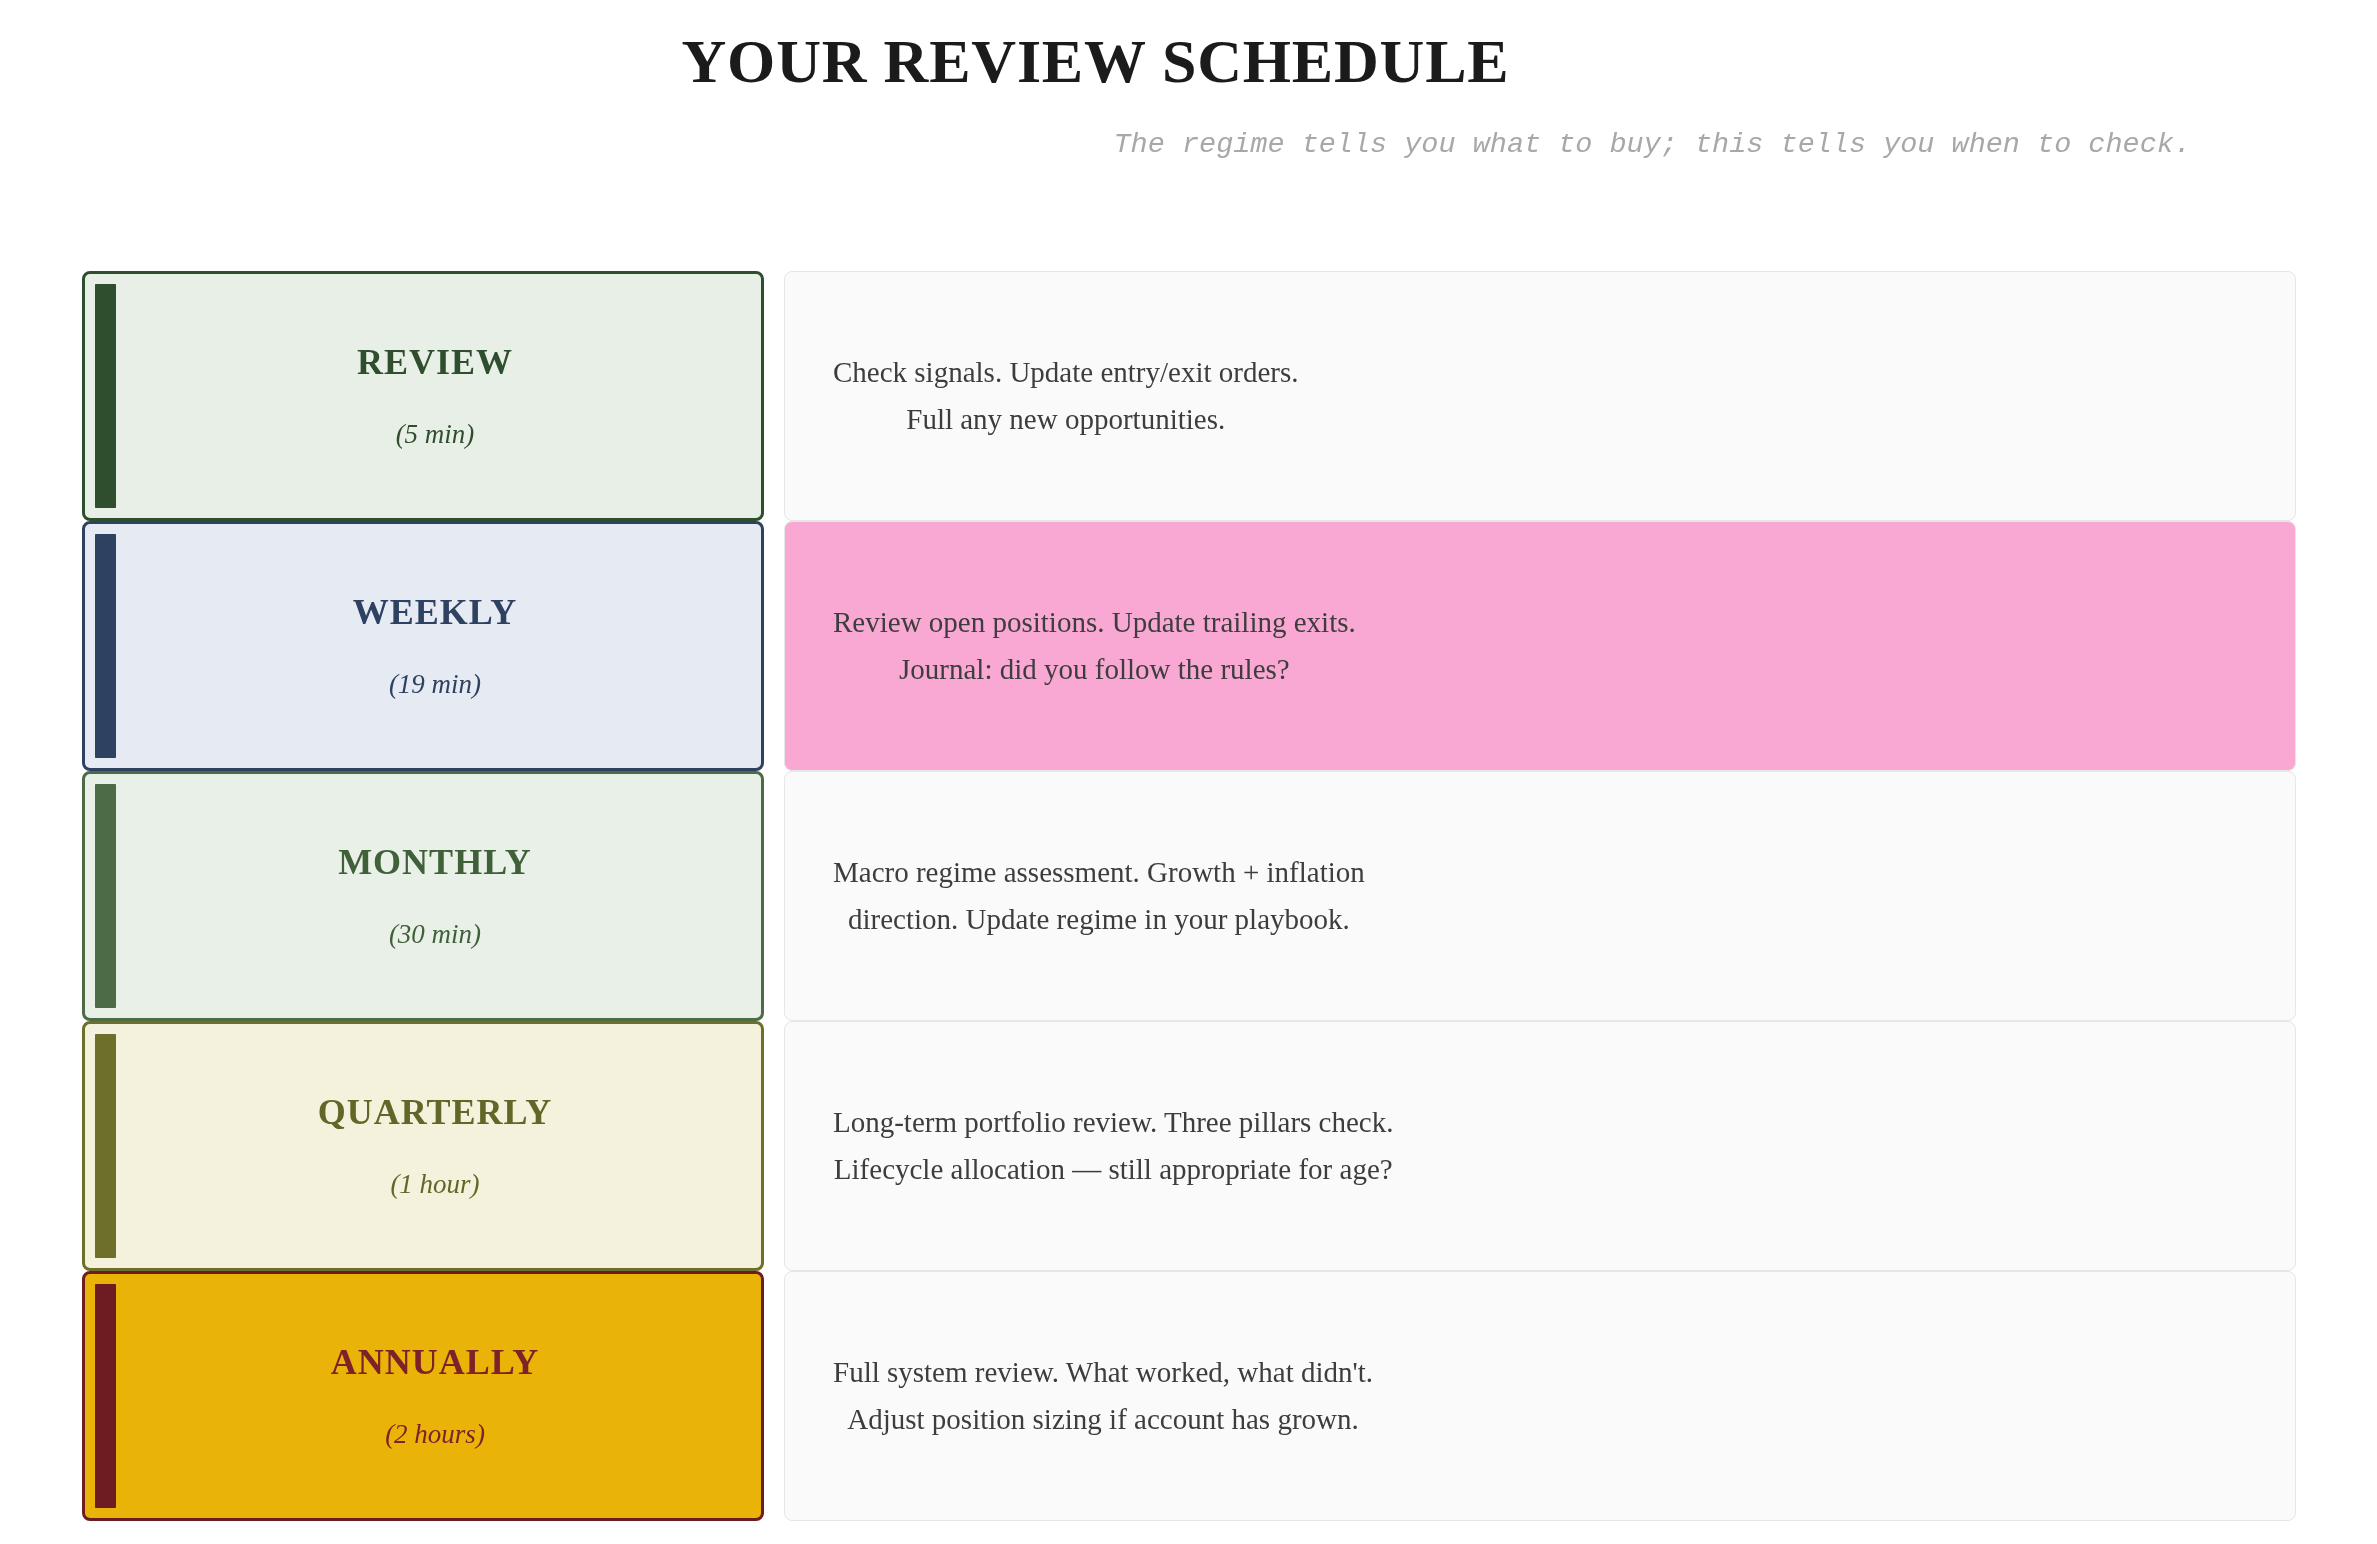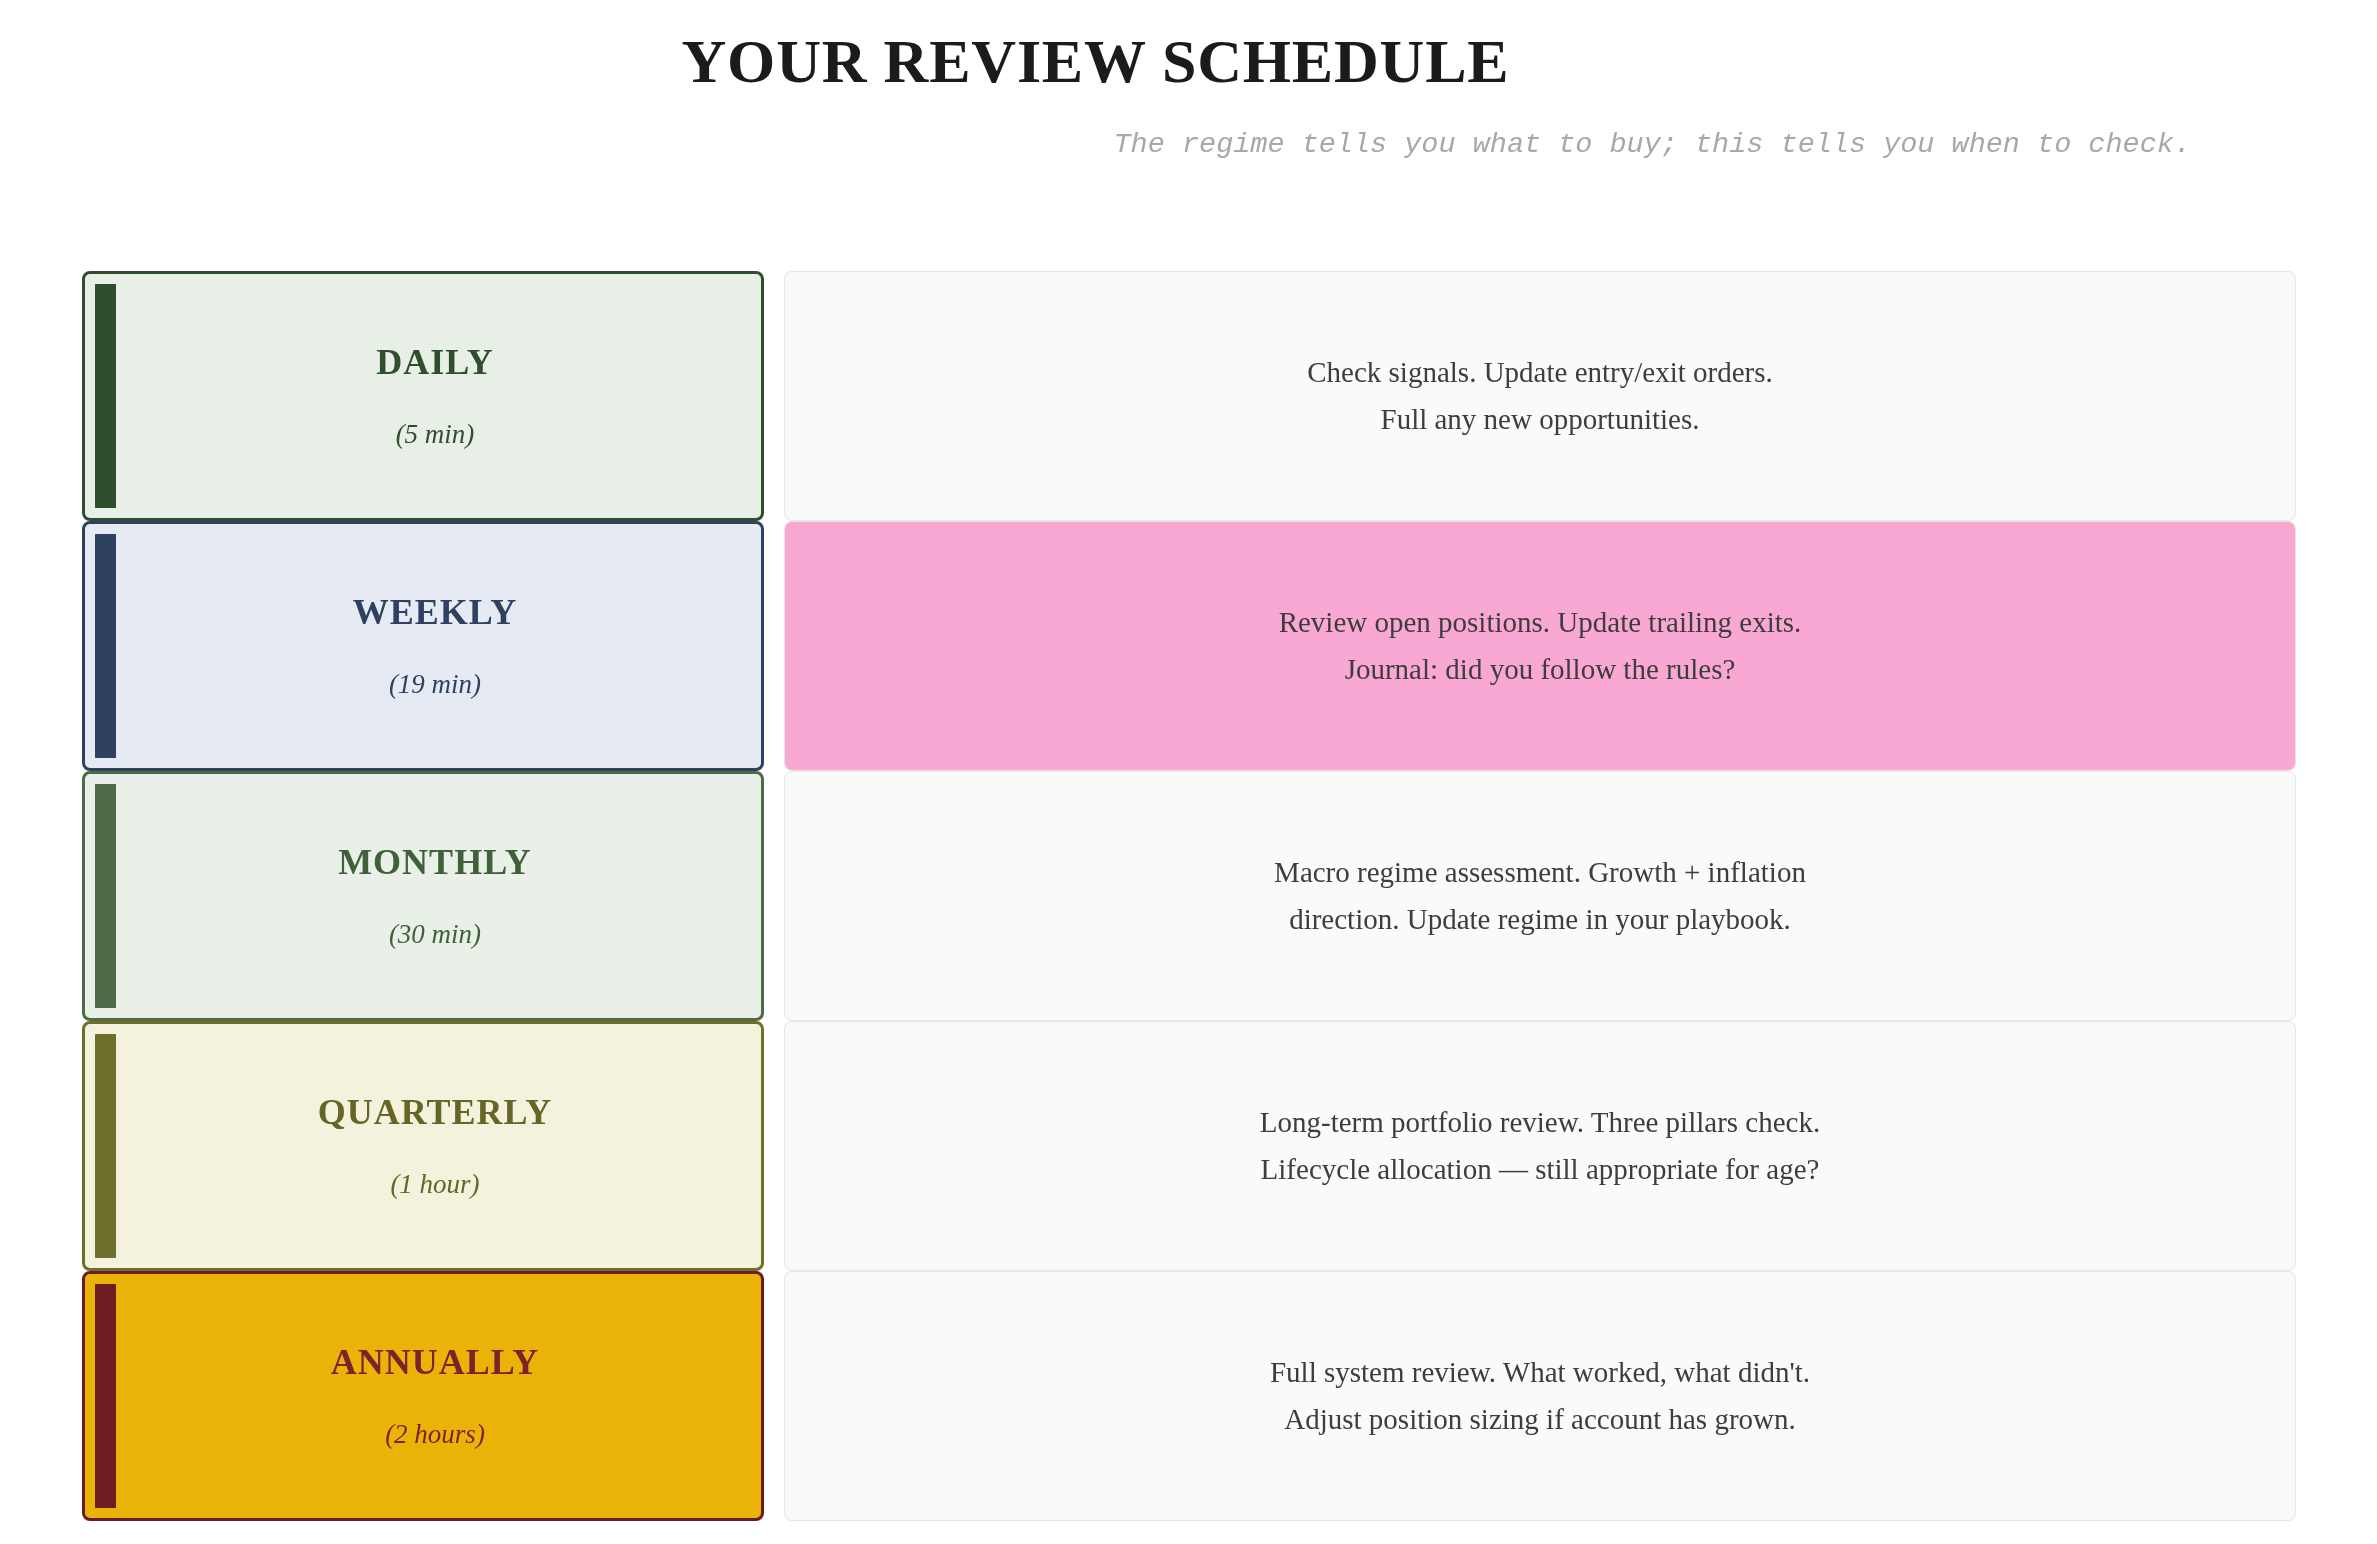--- a/index.html
+++ b/index.html
@@ -104,21 +104,20 @@
   .detail-panel {
     box-sizing: border-box;
     flex: 1 1 auto;
     margin-left: 20px;
     min-height: 250px;
     background: #fafafa;
     border: 1.6px solid #e6e6e6;
     border-radius: 8px;
     display: flex;
     align-items: center;
-    justify-content: center;
     padding: 19px 48px;
   }
   .detail-text {
     font-size: 29px;
     color: #3d3d3d;
     line-height: 1.62;
     text-align: center;
     margin: 0;
     max-width: 872px;
   }
@@ -131,21 +130,21 @@
   <div class="header">
     <h1 class="page-title" style="color: rgb(27, 27, 27);">YOUR REVIEW SCHEDULE</h1>
     <p class="page-subtitle" style="color: rgb(168, 168, 168);">The regime tells you what to buy; this tells you when to check.</p>
   </div>
 
   <div class="schedule">
 
     <div class="row">
       <div class="label-card" style="background: rgb(232, 239, 231); border-color: rgb(47, 78, 46);">
         <span class="accent-bar" style="background: rgb(47, 78, 46);"></span>
-        <div class="period-name" style="color: rgb(47, 78, 46);">DAILY</div>
+        <div class="period-name" style="color: rgb(47, 78, 46);">REVIEW</div>
         <div class="period-duration" style="color: rgb(47, 78, 46);">(5 min)</div>
       </div>
       <div class="detail-panel" style="background: rgb(250, 250, 250); border-color: rgb(230, 230, 230);">
         <div class="detail-text" style="color: rgb(61, 61, 61);">
           <span>Check signals. Update entry/exit orders.</span><br>
           <span>Full any new opportunities.</span>
         </div>
       </div>
     </div>
 

